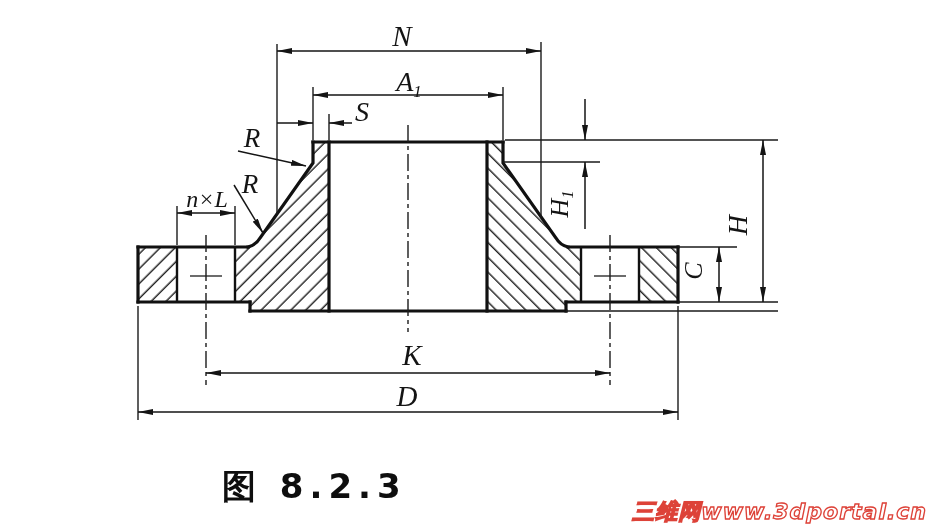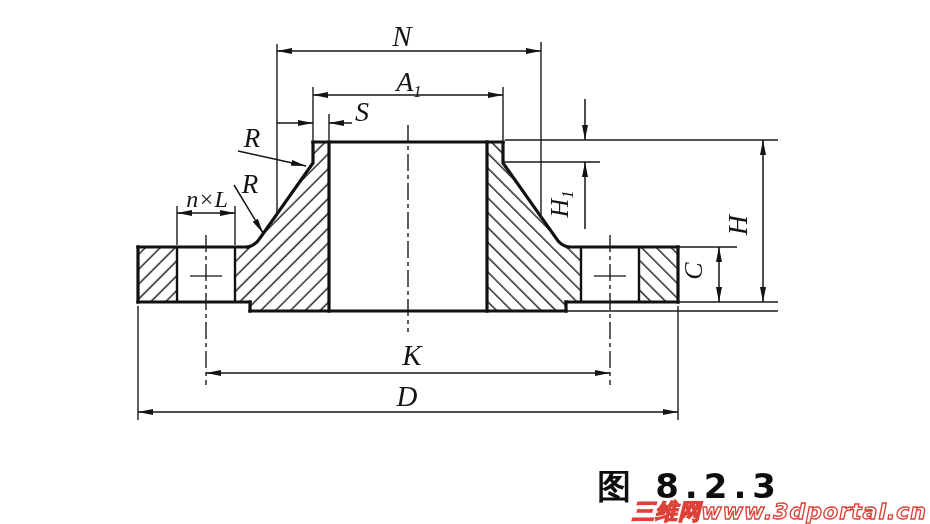--- a/index.html
+++ b/index.html
@@ -3,21 +3,21 @@
 <meta charset="utf-8">
 <style>
   html,body{margin:0;padding:0;background:#e8e8e8;}
   #page{position:relative;width:930px;height:524px;background:#ffffff;overflow:hidden;
         font-family:"Liberation Serif","DejaVu Serif",serif;}
   svg{position:absolute;left:0;top:0;}
   .dim-label{font-family:"Liberation Serif","DejaVu Serif",serif;font-style:italic;
              fill:#141414;}
   .caption{position:absolute;left:222px;top:464px;width:560px;display:flex;gap:18px;
            font-family:"DejaVu Sans","Liberation Sans",sans-serif;
-           font-weight:700;font-size:34px;color:#0e0e0e;white-space:nowrap;justify-content:flex-end;}
+           font-weight:700;font-size:34px;color:#0e0e0e;white-space:nowrap;}
   .caption .num{letter-spacing:6px;}
   .caption .title{letter-spacing:2px;}
   .watermark{position:absolute;right:3px;top:497px;
              font-family:"DejaVu Sans","Liberation Sans",sans-serif;
              font-weight:700;font-style:italic;font-size:22px;letter-spacing:1px;
              color:#ffffff;-webkit-text-stroke:1.3px #dd4238;
              text-shadow:0 0 1px #e86a60;white-space:nowrap;}
 </style>
 </head>
 <body>

